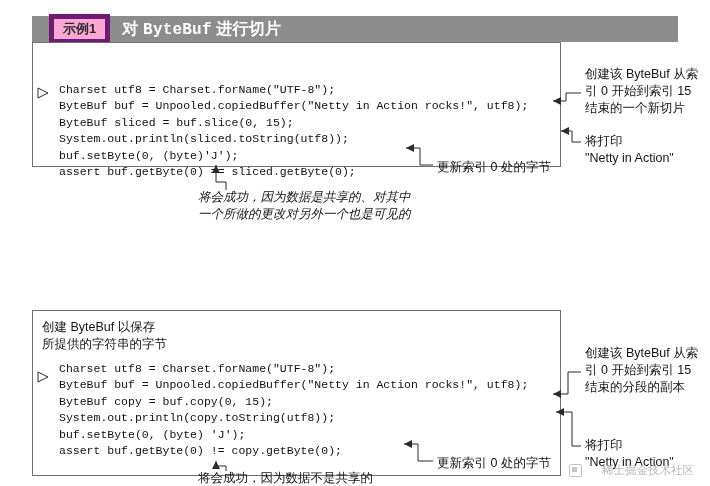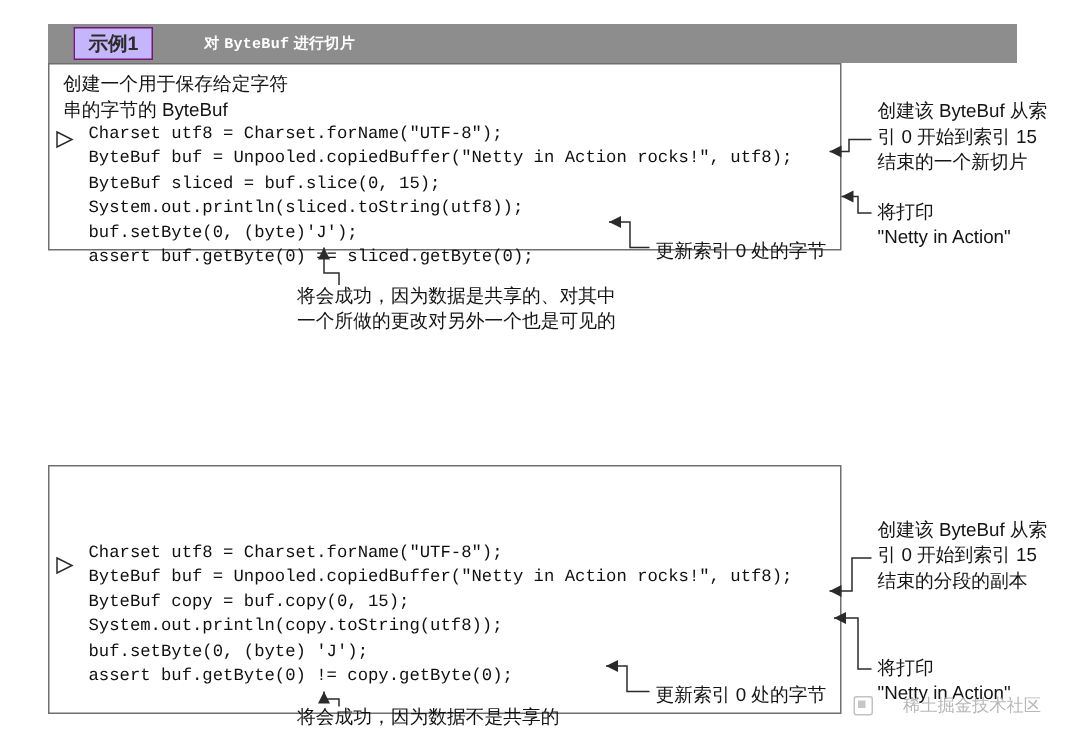--- a/index.html
+++ b/index.html
@@ -25,34 +25,34 @@
   .section-header {
     position: absolute;
     left: 32px;
     width: 646px;
     height: 26px;
     background: #8d8d8d;
     display: flex;
     align-items: center;
   }
   .section-tag {
-    background: #c4b5fd;
+    background: #f9a8d4;
     color: #2b2b2b;
     font-size: 13px;
     font-weight: bold;
     line-height: 18px;
     padding: 1px 9px;
     margin-left: 17px;
-    border: 1px solid #701a75;
+    border: 5px solid #701a75;
   }
   .section-title {
     color: #ffffff;
-    font-size: 10px;
+    font-size: 16px;
     font-weight: bold;
-    margin-left: 34px;
+    margin-left: 12px;
     letter-spacing: .2px;
   }
   .section-title .mono {
     font-family: "Liberation Mono", monospace;
     font-weight: bold;
   }
 
   
   .code-box {
     position: absolute;
@@ -136,43 +136,43 @@
 
   <div class="code-box" style="left:32px; top:42px; width:529px; height:125px;">
     <div class="code-lines" style="left:26px; top:39px;">Charset utf8 = Charset.forName("UTF-8");
 ByteBuf buf = Unpooled.copiedBuffer("Netty in Action rocks!", utf8);
 ByteBuf sliced = buf.slice(0, 15);
 System.out.println(sliced.toString(utf8));
 buf.setByte(0, (byte)'J');
 assert buf.getByte(0) == sliced.getByte(0);</div>
   </div>
 
-  <div class="anno" style="left:42px; top:48px;">创建一个用于保存给定字符
-串的字节的 ByteBuf</div>
 
   <div class="anno" style="left:585px; top:66px;">创建该 ByteBuf 从索
 引 0 开始到索引 15
 结束的一个新切片</div>
   <div class="anno" style="left:585px; top:133px;">将打印
 "Netty in Action"</div>
   <div class="anno" style="left:437px; top:159px;">更新索引 0 处的字节</div>
-  <div class="anno" style="left:198px; top:189px;">将会成功，因为数据是共享的、对其中
+  <div class="anno" style="left:198px; top:189px;font-style:italic;">将会成功，因为数据是共享的、对其中
 一个所做的更改对另外一个也是可见的</div>
 
 
 
   <div class="code-box" style="left:32px; top:310px; width:529px; height:166px;">
     <div class="code-lines" style="left:26px; top:50px;">Charset utf8 = Charset.forName("UTF-8");
 ByteBuf buf = Unpooled.copiedBuffer("Netty in Action rocks!", utf8);
 ByteBuf copy = buf.copy(0, 15);
 System.out.println(copy.toString(utf8));
 buf.setByte(0, (byte) 'J');
 assert buf.getByte(0) != copy.getByte(0);</div>
   </div>
 
+  <div class="anno" style="left:42px; top:319px;">创建 ByteBuf 以保存
+所提供的字符串的字节</div>
 
   <div class="anno" style="left:585px; top:345px;">创建该 ByteBuf 从索
 引 0 开始到索引 15
 结束的分段的副本</div>
   <div class="anno" style="left:585px; top:437px;">将打印
 "Netty in Action"</div>
   <div class="anno" style="left:437px; top:455px;">更新索引 0 处的字节</div>
   <div class="anno" style="left:198px; top:470px;font-family:Liberation Serif, serif;">将会成功，因为数据不是共享的</div>
 
   <svg class="overlay" viewBox="0 0 710 486">

